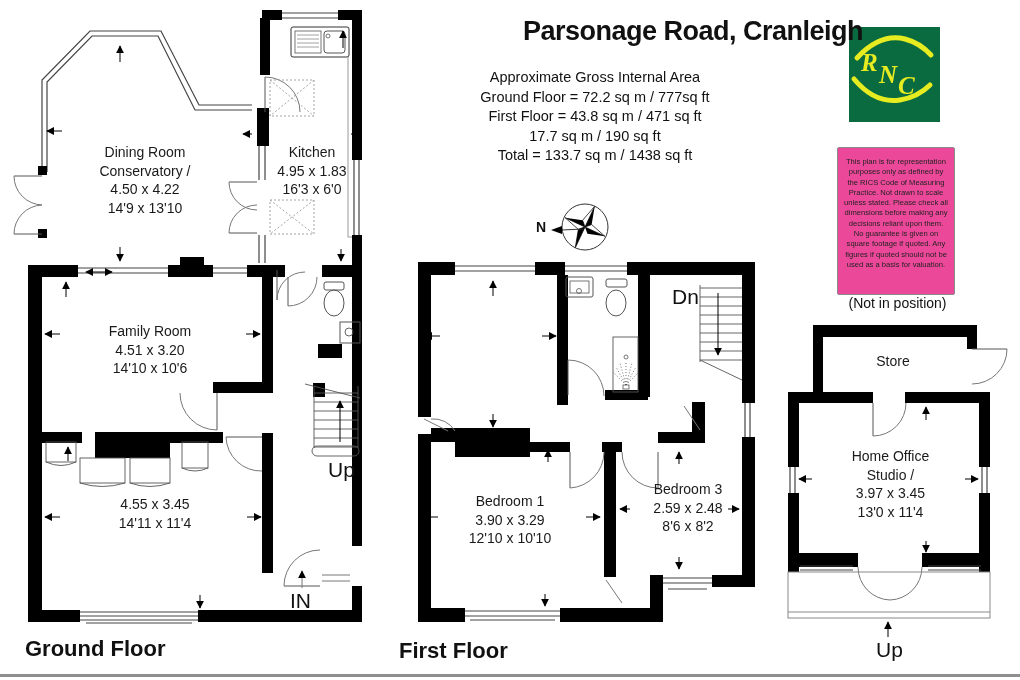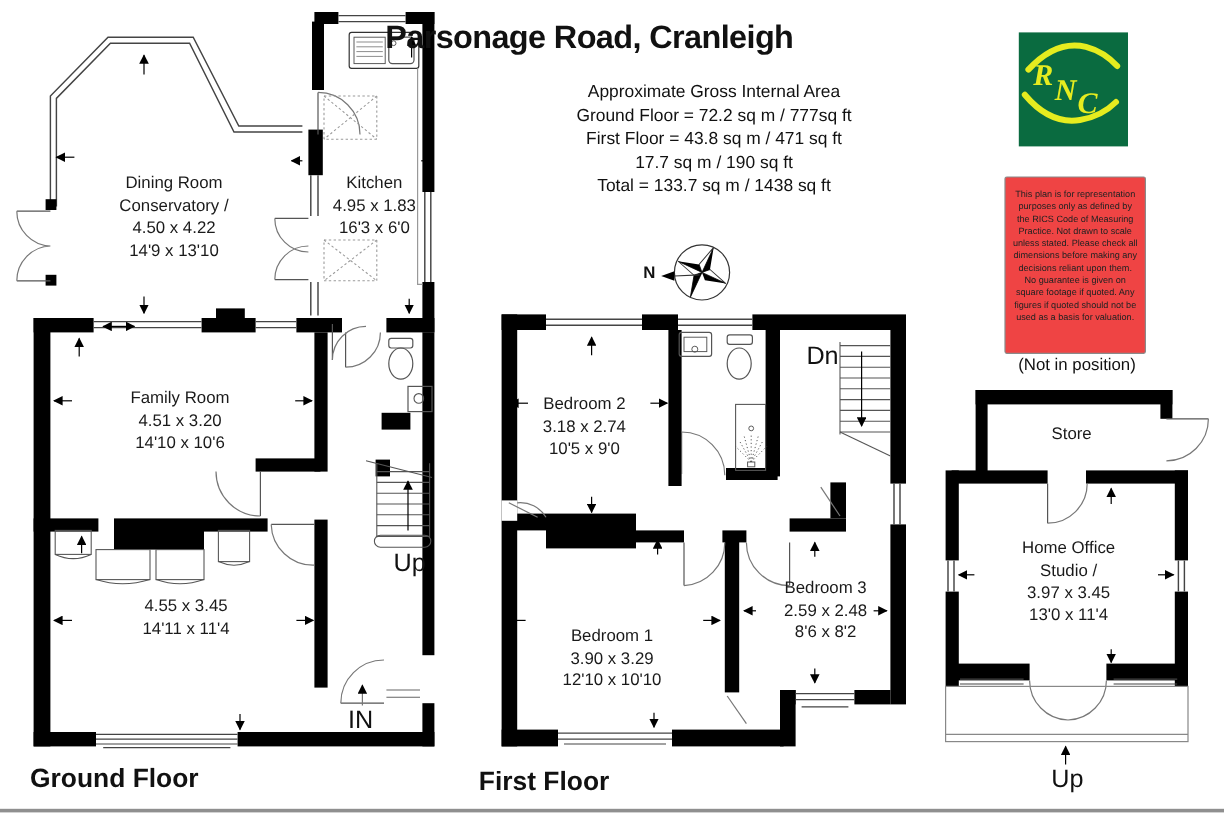--- a/index.html
+++ b/index.html
@@ -1,28 +1,28 @@
 <!DOCTYPE html>
 <html><head>
 <meta charset="utf-8">
 <style>
   html,body{margin:0;padding:0;background:#fff;}
   .stage{position:relative;width:1020px;height:680px;background:#fff;overflow:hidden;
          font-family:"Liberation Sans",sans-serif;color:#111;}
   svg{position:absolute;left:0;top:0;}
-  .ttl{position:absolute;left:321px;top:16px;width:520px;text-align:left;
+  .ttl{position:absolute;left:343px;top:16px;width:520px;text-align:right;
        font-size:27px;font-weight:bold;letter-spacing:-0.5px;}
   .area{position:absolute;left:395px;top:68px;width:400px;text-align:center;
         font-size:14.5px;line-height:19.5px;}
   .room-label{position:absolute;text-align:center;font-size:14px;line-height:18.5px;color:#1a1a1a;}
   .floor-label{position:absolute;font-size:22px;font-weight:bold;}
   .small-note{position:absolute;font-size:21px;}
   .nip{position:absolute;left:795px;top:295px;width:205px;text-align:center;font-size:14px;}
   .disclaimer{position:absolute;left:837px;top:147px;width:106px;height:128px;
-              border:1px solid #8a8a8a;border-radius:2px;background:#ef4444;
+              border:1px solid #8a8a8a;border-radius:2px;background:#ec4899;
               padding:9px 5px;text-align:center;font-size:7.6px;line-height:10.3px;color:#222;}
   .north{position:absolute;left:536px;top:219px;width:20px;font-size:14px;font-weight:bold;}
   .graybar{position:absolute;left:0;top:674px;width:1020px;height:3px;background:#8f8f8f;}
 </style>
 </head>
 <body>
 
 <div class="stage">
 
 <svg width="1020" height="680" viewBox="0 0 1020 680">
@@ -324,26 +324,21 @@
 <div class="room-label" style="left:70px;top:322px;width:160px;">
   <div>Family Room</div>
   <div>4.51 x 3.20</div>
   <div>14'10 x 10'6</div>
 </div>
 <div class="room-label" style="left:75px;top:495px;width:160px;">
   <div>4.55 x 3.45</div>
   <div>14'11 x 11'4</div>
 </div>
 
-<div class="room-label" style="left:417px;top:327px;width:140px;">
-  <div>Bedroom 2</div>
-  <div>3.18 x 2.74</div>
-  <div>10'5 x 9'0</div>
-</div>
-<div class="room-label" style="left:430px;top:492px;width:160px;margin-top:28px;">
+<div class="room-label" style="left:430px;top:492px;width:160px;">
   <div>Bedroom 1</div>
   <div>3.90 x 3.29</div>
   <div>12'10 x 10'10</div>
 </div>
 <div class="room-label" style="left:618px;top:480px;width:140px;">
   <div>Bedroom 3</div>
   <div>2.59 x 2.48</div>
   <div>8'6 x 8'2</div>
 </div>
 

